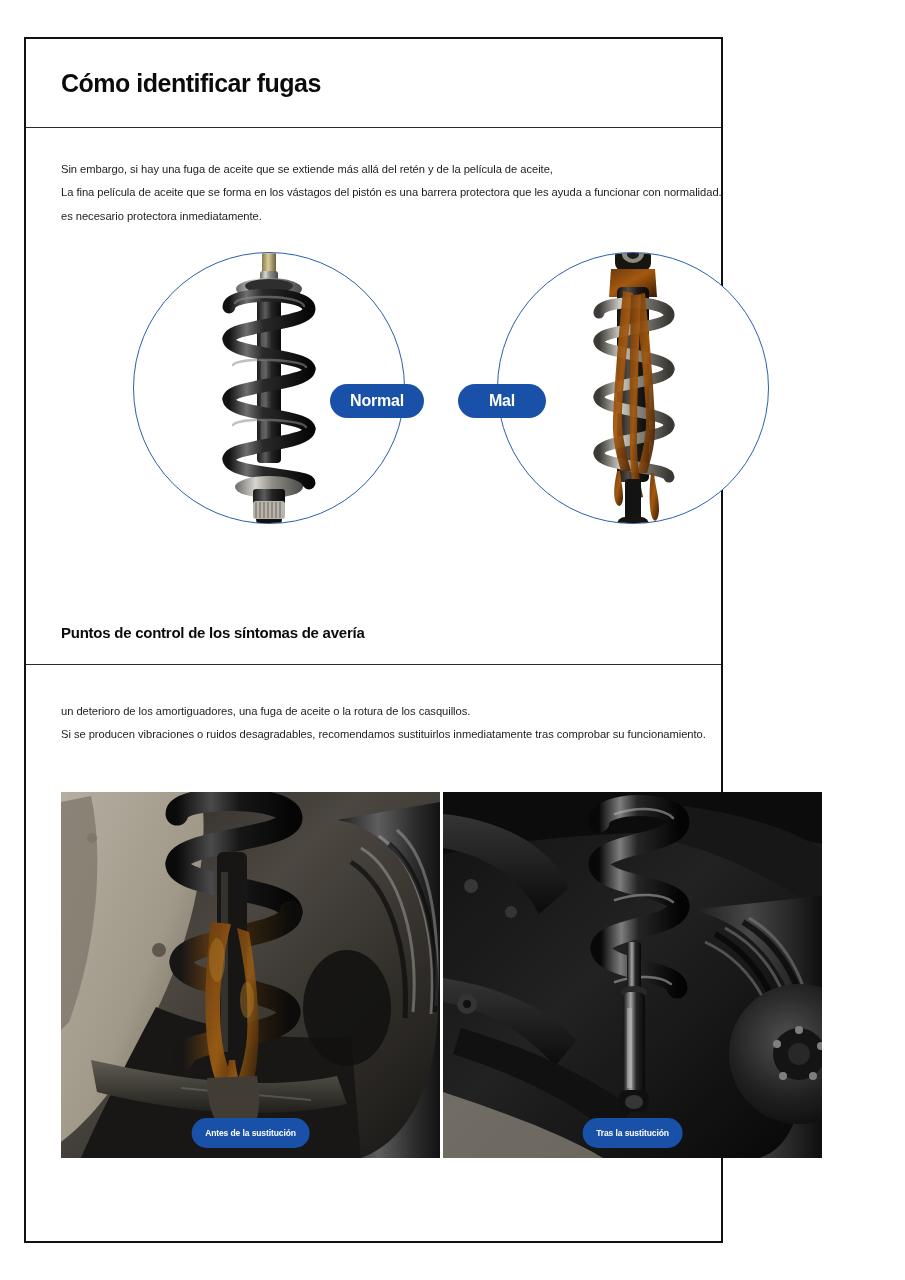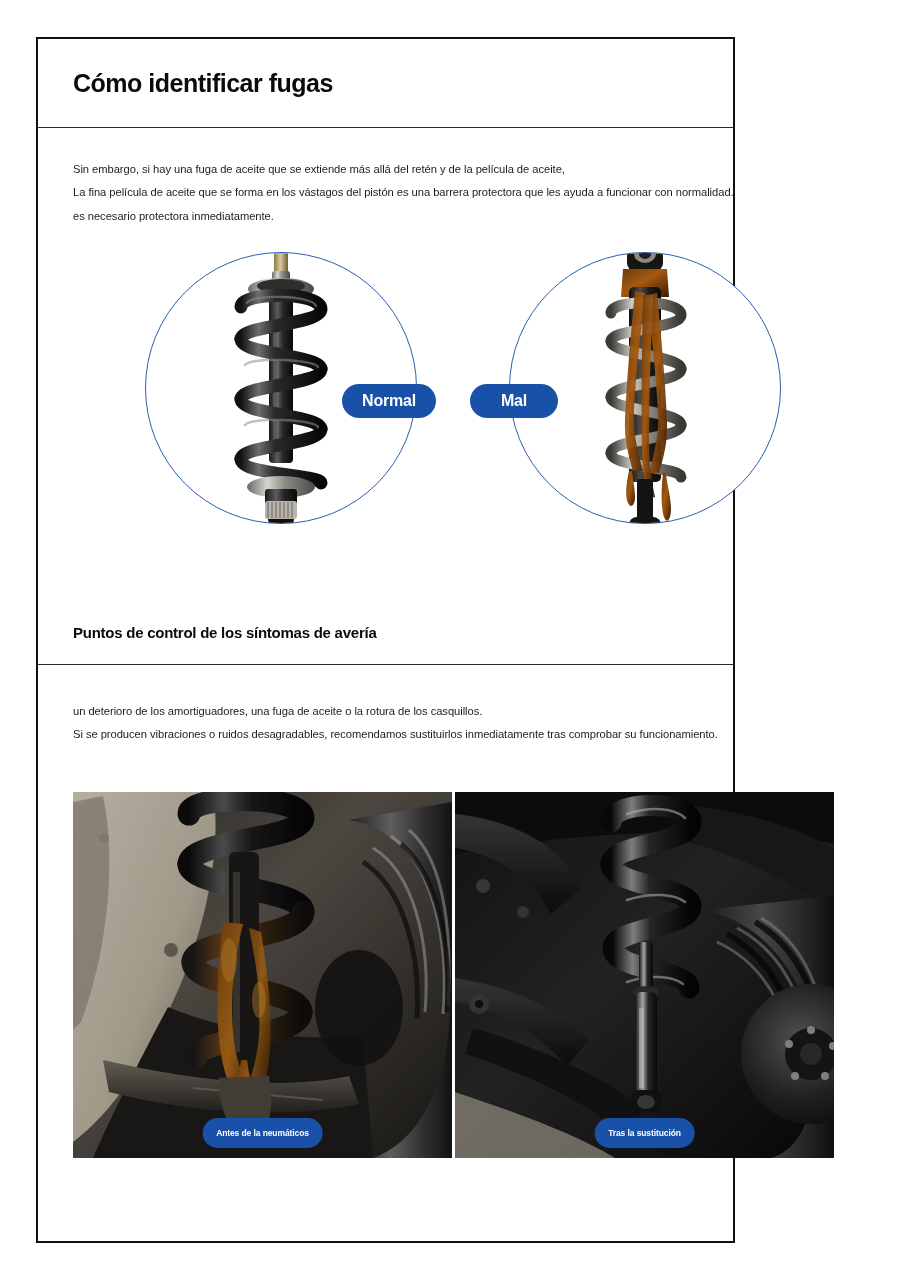--- a/index.html
+++ b/index.html
@@ -12,21 +12,21 @@
     width: 905px; height: 1280px;
     font-family: "Liberation Sans", sans-serif;
     color: #111111;
     overflow: hidden;
     position: relative;
   }
 
   
   .page-frame {
     position: absolute;
-    left: 36px; top: 37px;
+    left: 24px; top: 37px;
     width: 699px; height: 1206px;
     border: 2px solid #111111;
     background: #ffffff;
   }
 
   
   .header {
     height: 89px;
     border-bottom: 1.5px solid #2b2b2b;
     display: flex;
@@ -422,21 +422,21 @@
         </g>
         <g stroke="#0e0e0e" stroke-width="5" opacity="0.7" fill="none">
           <path d="M290 70 C330 96 348 160 344 226"></path>
           <path d="M328 52 C366 84 378 156 374 220"></path>
         </g>
 
         <ellipse cx="286" cy="216" rx="44" ry="58" fill="#141312" opacity="0.85"></ellipse>
 
         <rect width="379" height="366" fill="#000" opacity="0.12"></rect>
       </svg>
-      <div class="photo-pill">Antes de la neumáticos</div>
+      <div class="photo-pill">Antes de la sustitución</div>
     </div>
 
     <div class="photo">
       <svg class="photo-inner" viewBox="0 0 379 366" preserveAspectRatio="xMidYMid slice">
         <defs>
           <linearGradient id="bgClean" x1="0" y1="0" x2="1" y2="1">
             <stop offset="0%" stop-color="#141414"></stop>
             <stop offset="45%" stop-color="#262626"></stop>
             <stop offset="100%" stop-color="#080808"></stop>
           </linearGradient>

